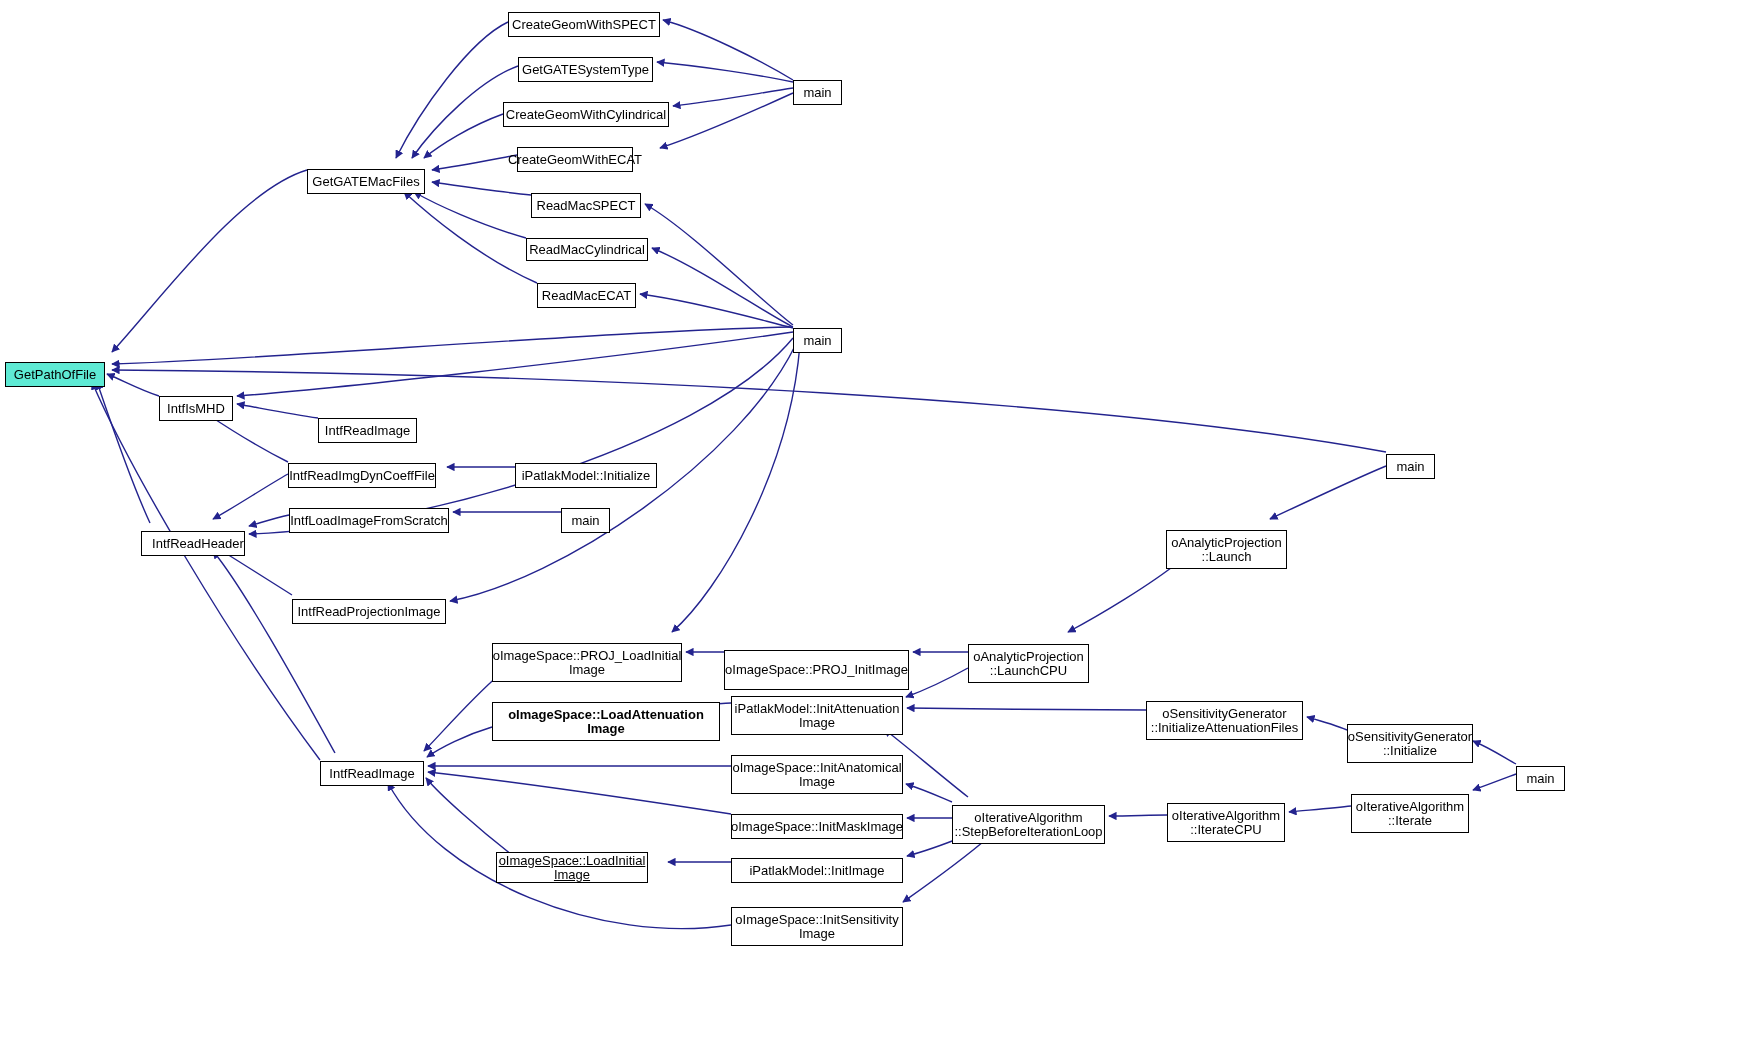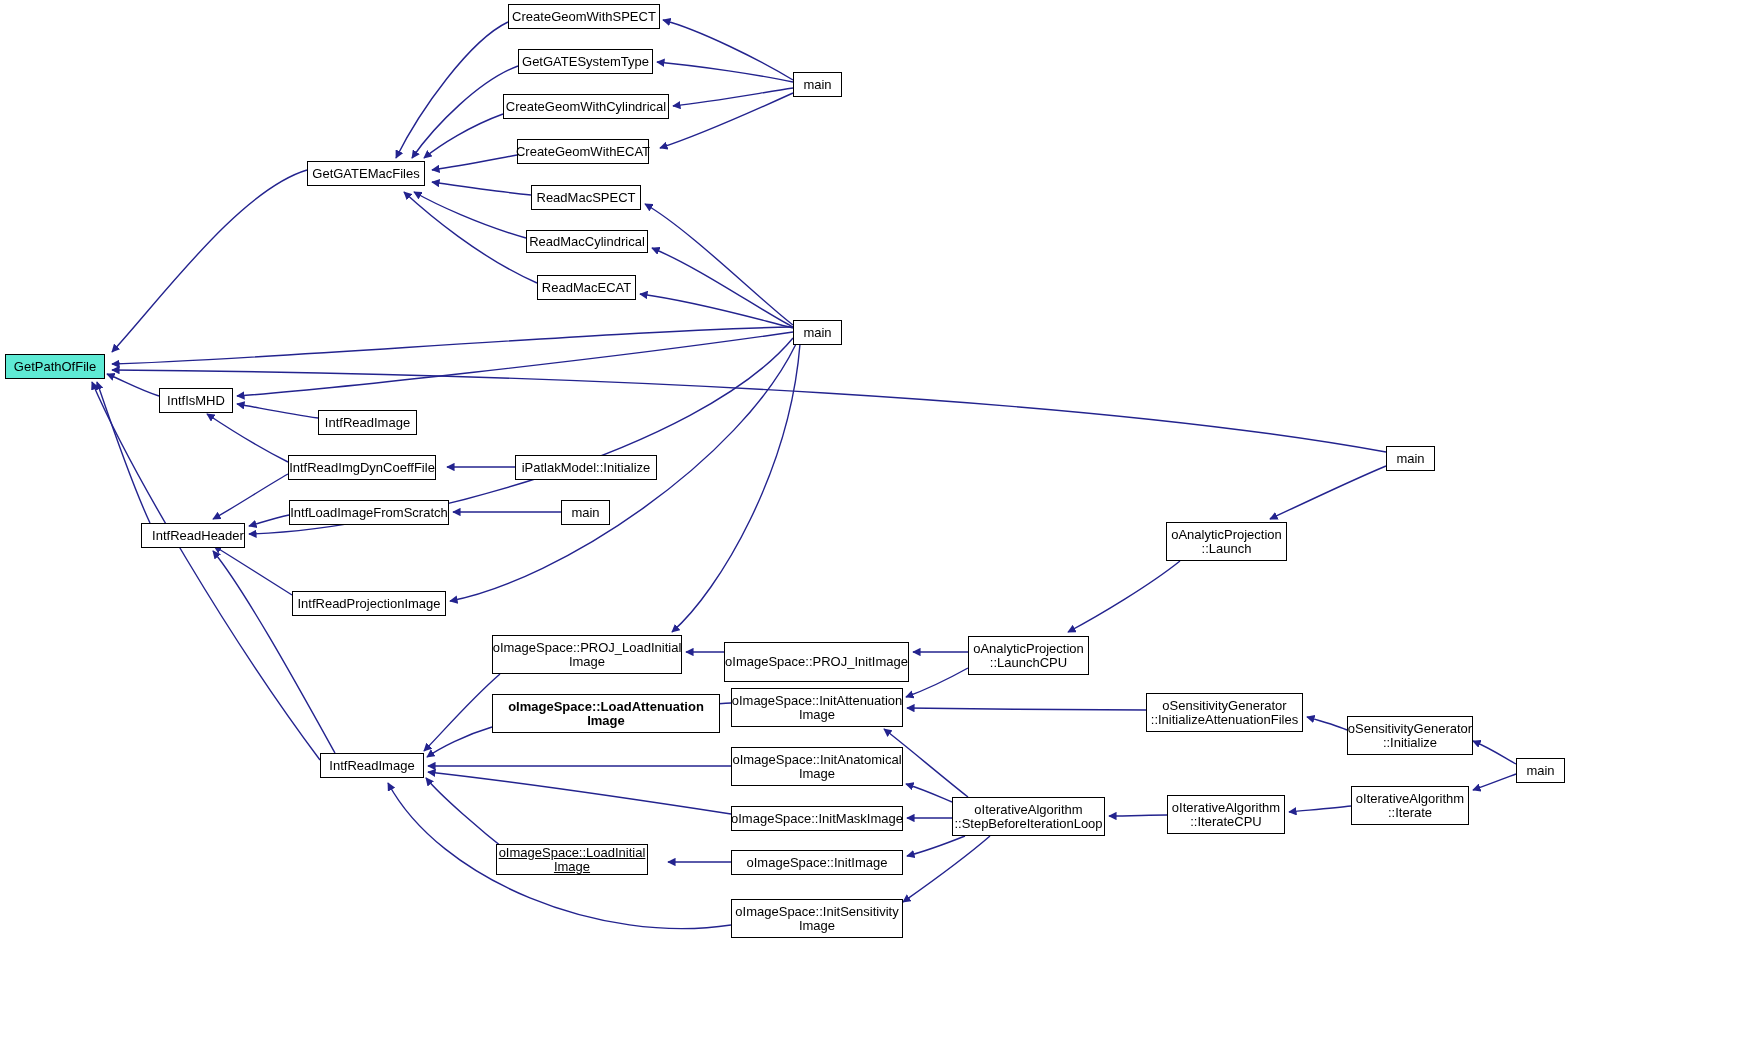--- a/index.html
+++ b/index.html
@@ -2,21 +2,21 @@
 <html><head>
 <meta charset="utf-8">
 <style>
   html,body{margin:0;padding:0;background:#ffffff;}
   #canvas{position:relative;width:1760px;height:1053px;background:#ffffff;
           font-family:"Liberation Sans","DejaVu Sans",sans-serif;overflow:hidden;}
   svg#edges{position:absolute;left:0;top:0;width:1760px;height:1053px;}
   .node{position:absolute;box-sizing:border-box;border:1px solid #000000;
         background:#ffffff;display:flex;align-items:center;justify-content:center;
         text-align:center;color:#000000;font-size:13px;line-height:14px;
-        white-space:pre-line;letter-spacing:0px;}
+        white-space:pre-line;letter-spacing:0px;margin-top:8px;}
   .node.root{background:#5eead4;}
 </style>
 </head>
 <body>
 
 <div id="canvas">
   <svg id="edges" xmlns="http://www.w3.org/2000/svg">
     <defs>
       <marker id="arrow" viewBox="0 0 10 10" refX="9" refY="5" markerWidth="6" markerHeight="6" orient="auto-start-reverse">
         <path d="M 0 0 L 10 5 L 0 10 z" fill="#23238e"></path>
@@ -80,21 +80,21 @@
         <path d="M 990,836 C 960,862 920,890 903,902" stroke="#23238e" stroke-width="1.4" fill="none" marker-end="url(#arrow)"></path>
         <path d="M 731,925 C 600,945 440,880 388,783" stroke="#23238e" stroke-width="1.4" fill="none" marker-end="url(#arrow)"></path>
       </g>
   </svg>
   <div id="node-layer">
       <div class="node root" style="left: 5px; top: 354px; width: 100px; height: 25px;">GetPathOfFile</div>
       <div class="node" style="left: 307px; top: 161px; width: 118px; height: 25px;">GetGATEMacFiles</div>
       <div class="node" style="left: 508px; top: 4px; width: 152px; height: 25px;">CreateGeomWithSPECT</div>
       <div class="node" style="left: 518px; top: 49px; width: 135px; height: 25px;">GetGATESystemType</div>
       <div class="node" style="left: 503px; top: 94px; width: 166px; height: 25px;">CreateGeomWithCylindrical</div>
-      <div class="node" style="left: 517px; top: 139px; width: 132px; height: 25px;">CreateGeomWithECAT</div>
+      <div class="node" style="left: 517px; top: 139px; width: 116px; height: 25px;">CreateGeomWithECAT</div>
       <div class="node" style="left: 531px; top: 185px; width: 110px; height: 25px;">ReadMacSPECT</div>
       <div class="node" style="left: 526px; top: 230px; width: 122px; height: 23px;">ReadMacCylindrical</div>
       <div class="node" style="left: 537px; top: 275px; width: 99px; height: 25px;">ReadMacECAT</div>
       <div class="node" style="left: 793px; top: 72px; width: 49px; height: 25px;">main</div>
       <div class="node" style="left: 793px; top: 320px; width: 49px; height: 25px;">main</div>
       <div class="node" style="left: 159px; top: 388px; width: 74px; height: 25px;">IntfIsMHD</div>
       <div class="node" style="left: 318px; top: 410px; width: 99px; height: 25px;">IntfReadImage</div>
       <div class="node" style="left: 288px; top: 455px; width: 148px; height: 25px;">IntfReadImgDynCoeffFile</div>
       <div class="node" style="left: 515px; top: 455px; width: 142px; height: 25px;">iPatlakModel::Initialize</div>
       <div class="node" style="left: 289px; top: 500px; width: 160px; height: 25px;">IntfLoadImageFromScratch</div>
@@ -104,36 +104,36 @@
       <div class="node" style="left: 492px; top: 635px; width: 190px; height: 39px;">oImageSpace::PROJ_LoadInitial
 Image</div>
       <div class="node" style="left: 724px; top: 642px; width: 185px; height: 40px;">oImageSpace::PROJ_InitImage</div>
       <div class="node" style="left: 968px; top: 636px; width: 121px; height: 39px;">oAnalyticProjection
 ::LaunchCPU</div>
       <div class="node" style="left: 1166px; top: 522px; width: 121px; height: 39px;">oAnalyticProjection
 ::Launch</div>
       <div class="node" style="left: 1386px; top: 446px; width: 49px; height: 25px;">main</div>
       <div class="node" style="left: 492px; top: 694px; width: 228px; height: 39px; font-weight: bold;">oImageSpace::LoadAttenuation
 Image</div>
-      <div class="node" style="left: 731px; top: 688px; width: 172px; height: 39px;">oImageSpace::InitAttenuation
+      <div class="node" style="left: 731px; top: 688px; width: 172px; height: 39px;">iPatlakModel::InitAttenuation
 Image</div>
       <div class="node" style="left: 1146px; top: 693px; width: 157px; height: 39px;">oSensitivityGenerator
 ::InitializeAttenuationFiles</div>
       <div class="node" style="left: 1347px; top: 716px; width: 126px; height: 39px;">oSensitivityGenerator
 ::Initialize</div>
       <div class="node" style="left: 1516px; top: 758px; width: 49px; height: 25px;">main</div>
       <div class="node" style="left: 320px; top: 753px; width: 104px; height: 25px;">IntfReadImage</div>
       <div class="node" style="left: 731px; top: 747px; width: 172px; height: 39px;">oImageSpace::InitAnatomical
 Image</div>
       <div class="node" style="left: 731px; top: 806px; width: 172px; height: 25px;">oImageSpace::InitMaskImage</div>
       <div class="node" style="left: 952px; top: 797px; width: 153px; height: 39px;">oIterativeAlgorithm
 ::StepBeforeIterationLoop</div>
       <div class="node" style="left: 1167px; top: 795px; width: 118px; height: 39px;">oIterativeAlgorithm
 ::IterateCPU</div>
       <div class="node" style="left: 1351px; top: 786px; width: 118px; height: 39px;">oIterativeAlgorithm
 ::Iterate</div>
       <div class="node" style="left: 496px; top: 844px; width: 152px; height: 31px; text-decoration: underline;">oImageSpace::LoadInitial
 Image</div>
-      <div class="node" style="left: 731px; top: 850px; width: 172px; height: 25px;">oImageSpace::InitImage</div>
+      <div class="node" style="left: 731px; top: 850px; width: 172px; height: 25px;">iPatlakModel::InitImage</div>
       <div class="node" style="left: 731px; top: 899px; width: 172px; height: 39px;">oImageSpace::InitSensitivity
 Image</div>
     </div>
 </div>
 
 </body></html>

